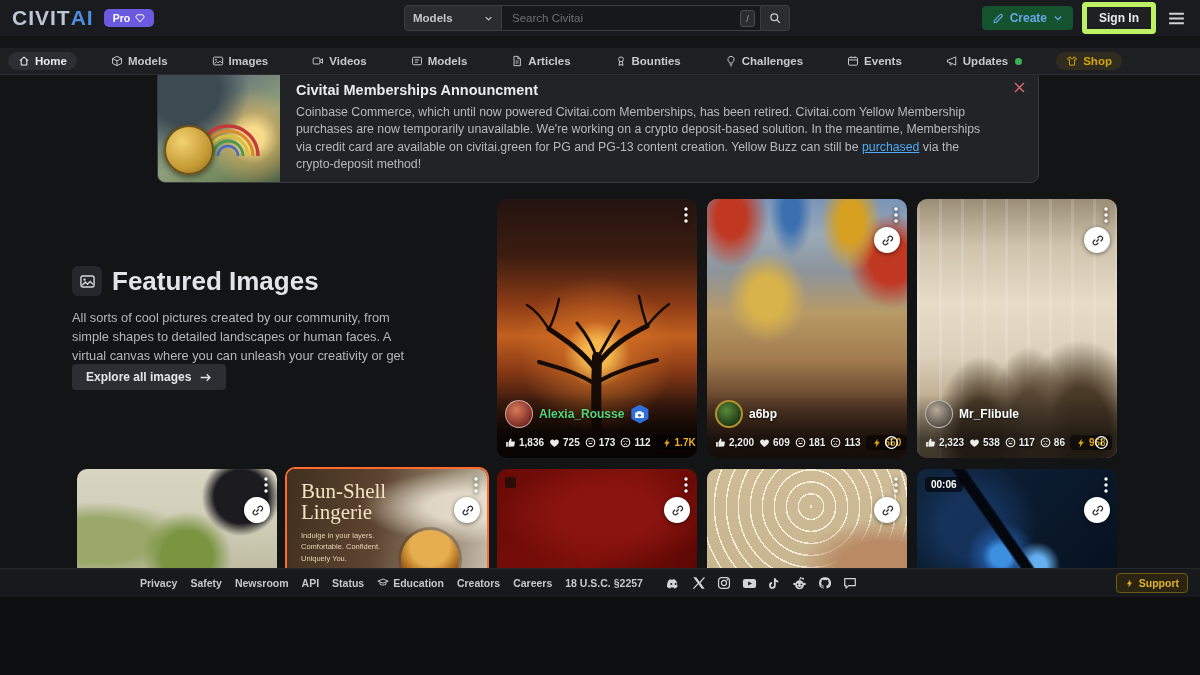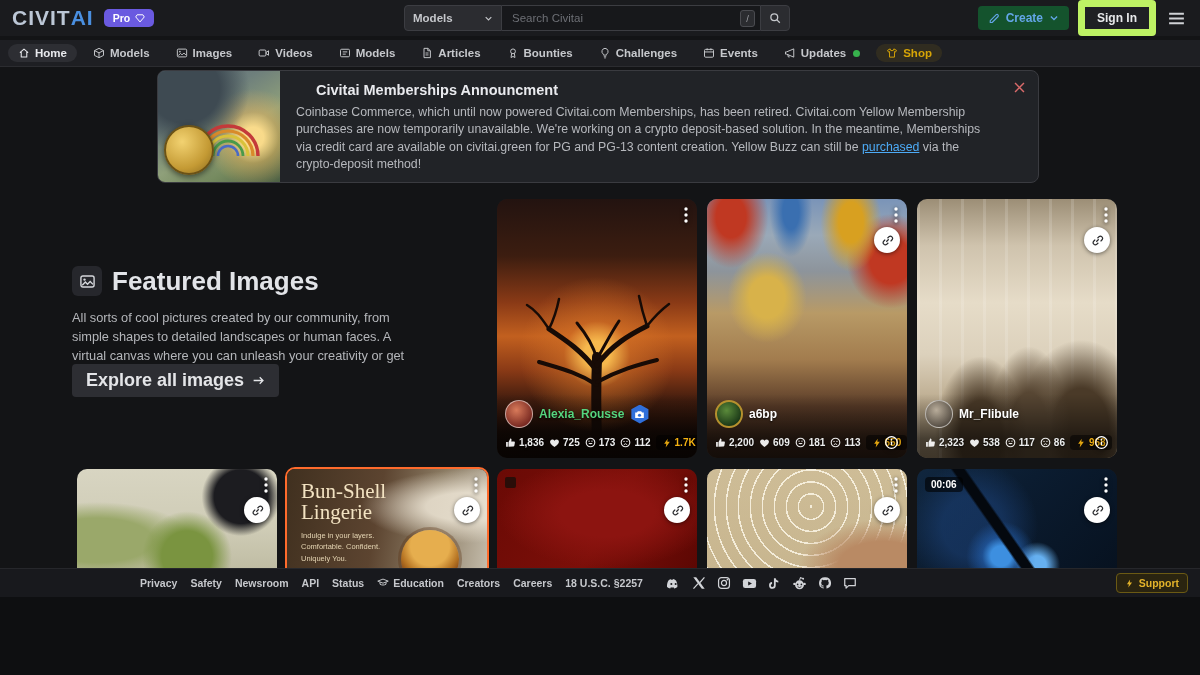--- a/index.html
+++ b/index.html
@@ -25,61 +25,61 @@
               font-size:11.5px;padding:0 26px 0 10px;outline:none;font-family:"Liberation Sans",sans-serif;}
   .search-input-wrap input::placeholder{color:#6d6f75;}
   .kbd{position:absolute;right:5px;top:5px;width:13px;height:15px;background:#2b2c30;
        border:1px solid #4a4b50;border-radius:3px;font-size:9.5px;color:#9a9ca1;
        display:flex;align-items:center;justify-content:center;}
   .search-btn{width:28px;background:#2b2c30;border:1px solid #3c3d42;border-radius:0 4px 4px 0;
        display:flex;align-items:center;justify-content:center;color:#c5c7cb;cursor:pointer;}
   .top-right{margin-left:auto;display:flex;align-items:center;gap:9px;}
   .create-btn{display:flex;align-items:center;gap:6px;background:#14532d;color:#64a6e8;
        border-radius:4px;padding:5px 10px;font-size:12px;font-weight:600;cursor:pointer;}
-  .signin-btn{background:#1f2024;border:7px solid #bef264;border-radius:4px;color:#e8e9eb;
+  .signin-btn{background:#1f2024;border:5px solid #bef264;border-radius:4px;color:#e8e9eb;
        padding:4px 12px;font-size:12px;font-weight:600;cursor:pointer;}
   .burger{color:#d0d2d6;cursor:pointer;padding:2px;}
 
   
-  .mainnav{position:absolute;top:40px;left:0;right:0;height:26px;background:#1e1f23;
-       border-bottom:1px solid #2b2c30;display:flex;align-items:center;padding:0 8px;gap:6px;z-index:20;}
+  .mainnav{position:absolute;top:48px;left:0;right:0;height:26px;background:#1e1f23;
+       border-bottom:1px solid #2b2c30;display:flex;align-items:center;padding:0 8px;gap:24px;z-index:20;}
   .nav-item{display:flex;align-items:center;gap:5px;padding:3px 10px;border-radius:14px;
        font-size:11.5px;font-weight:600;color:#c6c8cc;cursor:pointer;white-space:nowrap;}
   .nav-item.active{background:#2d2e33;color:#e9eaee;}
   .nav-item.shop{color:#d6a406;background:rgba(214,164,6,0.10);}
   .nav-dot{width:7px;height:7px;border-radius:50%;background:#37b24d;margin-left:2px;}
 
   
   .announce{position:absolute;left:157px;top:70px;width:880px;height:111px;background:#212327;
        border:1px solid #3a3b40;border-radius:8px;overflow:hidden;display:flex;z-index:5;}
   .announce-thumb{width:122px;flex:none;position:relative;
        background:
         radial-gradient(ellipse at 22% 16%,#3e4a52 0 26%,transparent 48%),
         radial-gradient(circle at 78% 60%,rgba(255,222,140,.95) 0 9%,rgba(240,180,90,.45) 22%,transparent 42%),
         linear-gradient(150deg,#5c6d78 0%,#6e7f7c 32%,#8fa07a 58%,#74895e 78%,#4d6044 100%);}
   .coin{position:absolute;left:6px;bottom:7px;width:46px;height:46px;border-radius:50%;
        background:radial-gradient(circle at 35% 32%,#f2d271,#c49a34 62%,#8a6a1e);
        border:2px solid #6b5216;box-shadow:0 2px 6px rgba(0,0,0,.55);}
   .rainbow{position:absolute;left:34px;bottom:26px;}
   .announce-body{flex:1;padding:11px 16px 10px;position:relative;}
-  .announce-title{font-size:14.5px;font-weight:700;color:#e9eaee;margin-bottom:6px;margin-left:20px;}
+  .announce-title{font-size:14.5px;font-weight:700;color:#e9eaee;margin-bottom:6px;}
   .announce-text{font-size:12.3px;line-height:1.42;color:#b6b8bd;padding-right:26px;}
   .announce-text a{color:#4dabf7;text-decoration:underline;cursor:pointer;}
   .announce-cta{display:inline-block;margin-top:8px;padding:4px 12px;background:#25262b;
        border:1px solid #64666c;border-radius:4px;color:#fff;font-size:12px;font-weight:700;cursor:pointer;}
   .announce-close{position:absolute;top:10px;right:12px;color:#d96a6a;cursor:pointer;}
 
   
   .feat-iconbox{position:absolute;left:72px;top:266px;width:30px;height:30px;background:#26272c;
        border-radius:6px;display:flex;align-items:center;justify-content:center;color:#d6d8dc;z-index:5;}
   .feat-title{position:absolute;left:112px;top:266px;font-size:26px;font-weight:800;color:#e2e4e8;z-index:5;}
   .feat-desc{position:absolute;left:72px;top:308px;width:340px;font-size:12.8px;line-height:1.5;
        color:#b4b6ba;z-index:5;}
   .feat-btn{position:absolute;left:72px;top:364px;display:flex;align-items:center;gap:8px;
-       padding:6px 14px;background:#2d2e33;border-radius:4px;color:#e4e5e8;font-size:18px;
+       padding:6px 14px;background:#2d2e33;border-radius:4px;color:#e4e5e8;font-size:12px;
        font-weight:700;cursor:pointer;z-index:5;}
 
   
   .card{position:absolute;width:200px;border-radius:10px;overflow:hidden;background:#1a1b1e;z-index:1;}
   .card.toprow{top:199px;height:259px;}
   .card.botrow{top:469px;height:99px;border-radius:10px 10px 0 0;}
   .card-art{position:absolute;inset:0;}
   .dots{position:absolute;top:8px;right:9px;cursor:pointer;filter:drop-shadow(0 1px 2px rgba(0,0,0,.8));z-index:3;}
   .linkbtn{position:absolute;top:28px;right:7px;width:26px;height:26px;border-radius:50%;background:#fff;
        display:flex;align-items:center;justify-content:center;color:#2a2b2e;cursor:pointer;

